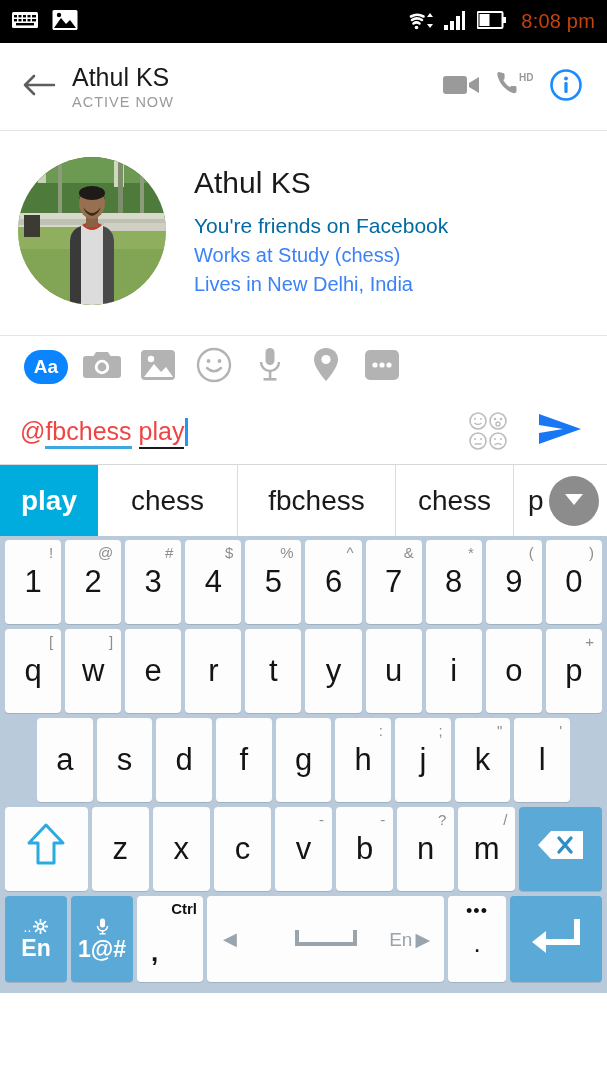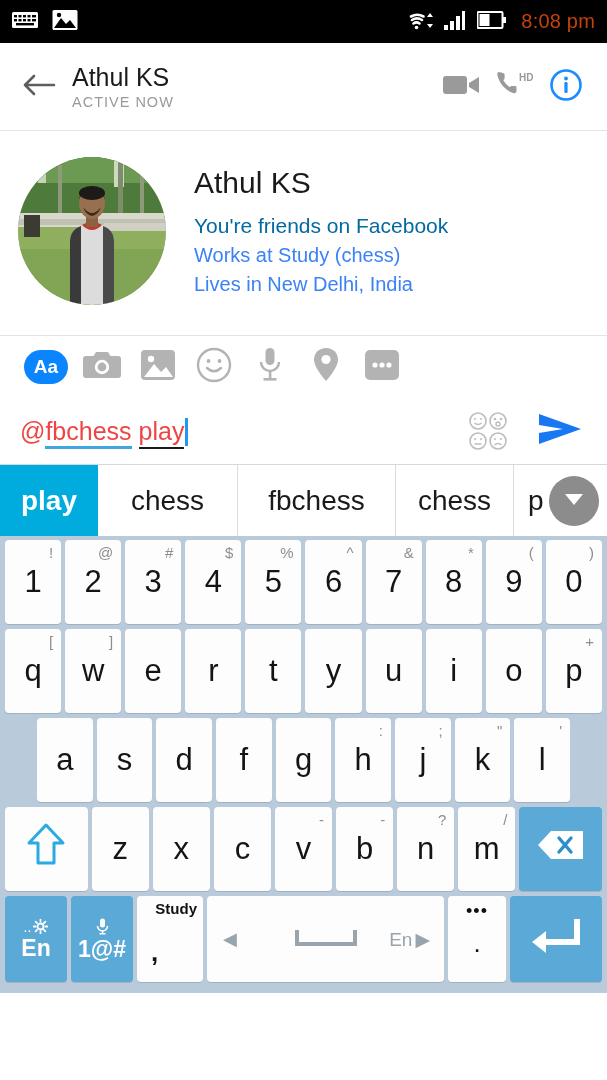--- a/index.html
+++ b/index.html
@@ -601,21 +601,21 @@
                 <rect x="4" y="0.5" width="5" height="9" rx="2.5" fill="#fff"></rect>
                 <path d="M1.5 8 A5 5 0 0 0 11.5 8" stroke="#fff" stroke-width="1.6" fill="none"></path>
                 <rect x="5.9" y="12" width="1.4" height="3" fill="#fff"></rect>
                 <rect x="3.5" y="15" width="6" height="1.5" fill="#fff"></rect>
               </svg>
           </span>
         </span>
         <span class="fn-main">1@#</span>
       </div>
       <div class="key comma">
-        <span class="ctrl">Study</span>
+        <span class="ctrl">Ctrl</span>
         <span>,</span>
       </div>
       <div class="key space">
         <span class="sp-left">◀</span>
         <span>
           <svg width="62" height="22" viewBox="0 0 62 22">
               <path d="M2 4 V18 H60 V4" fill="none" stroke="#9aa4ad" stroke-width="4"></path>
             </svg>
         </span>
         <span class="sp-right">

